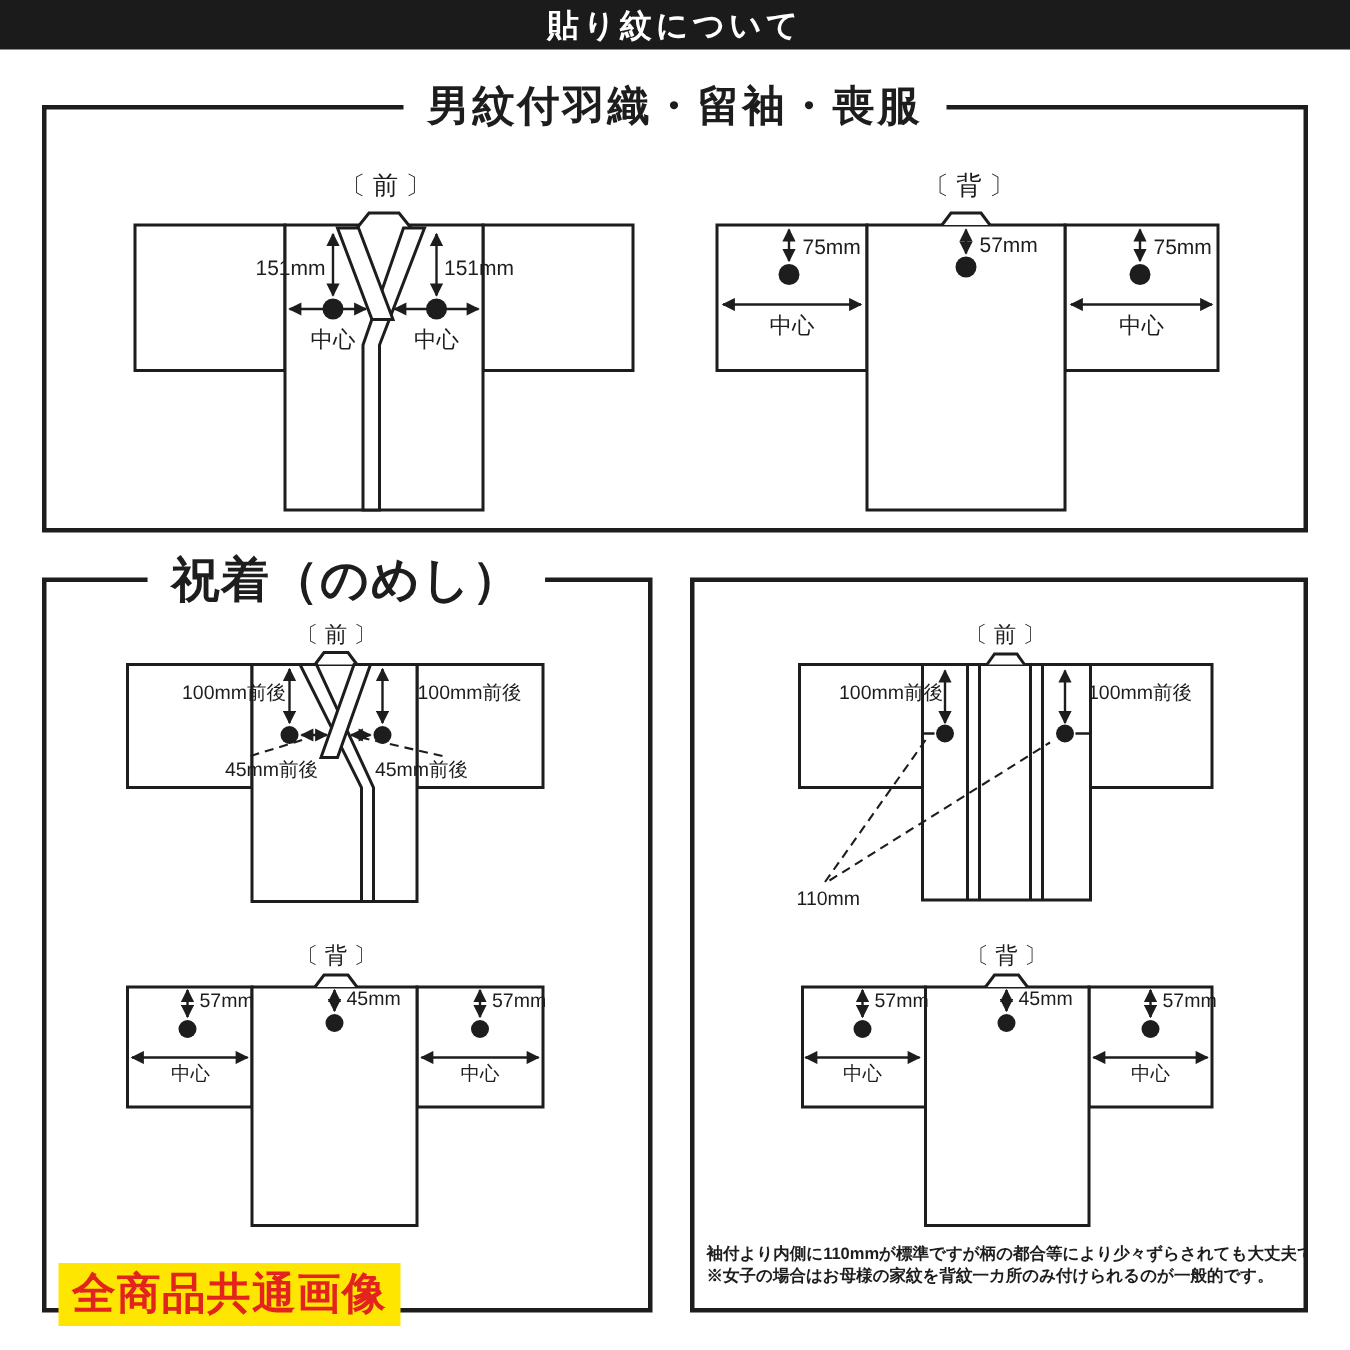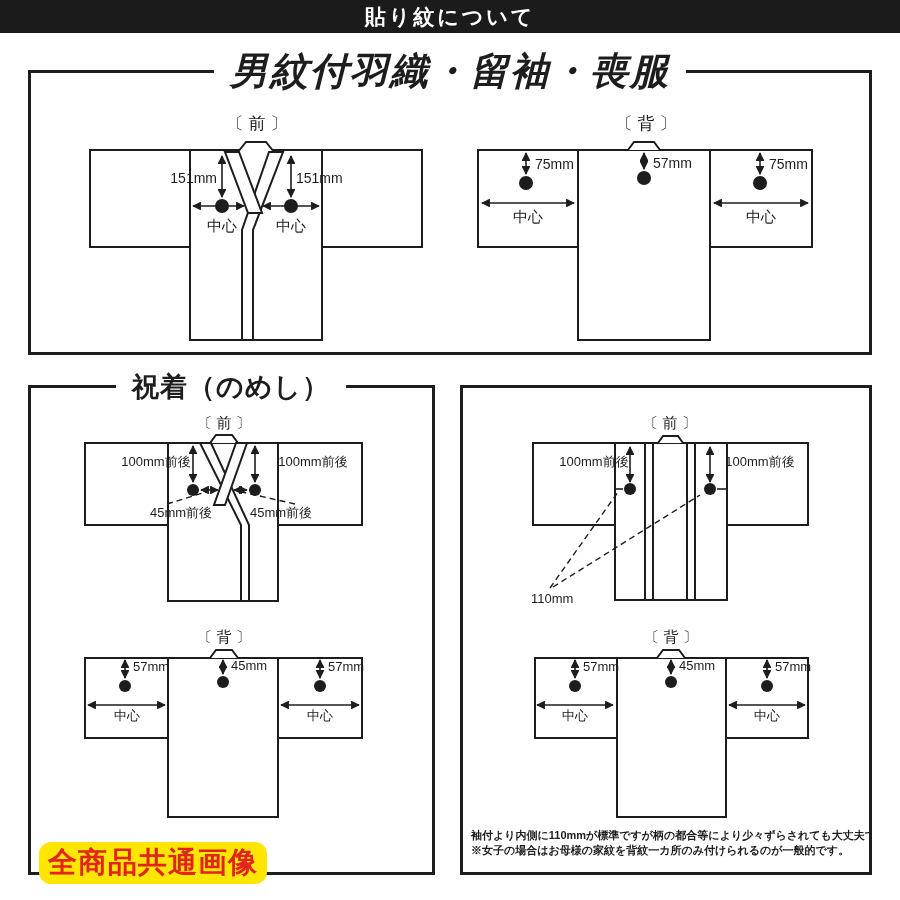--- a/index.html
+++ b/index.html
@@ -5,25 +5,25 @@
   html,body{margin:0;padding:0;background:#fff;}
   .page{position:relative;width:900px;height:900px;background:#fff;overflow:hidden;
         font-family:"Liberation Sans",sans-serif;color:#1d1d1d;}
   .banner{position:absolute;left:0;top:0;width:900px;height:33px;background:#1b1b1b;
           display:flex;align-items:center;justify-content:center;}
   .banner span{color:#fff;font-weight:bold;font-size:21px;letter-spacing:3px;}
   .box{position:absolute;border:3px solid #1d1d1d;background:#fff;box-sizing:border-box;}
   .dg{position:absolute;}
   .title{position:absolute;transform:translate(-50%,-50%);background:#fff;padding:0 16px;
          white-space:nowrap;font-family:"Liberation Serif",serif;font-weight:bold;color:#1d1d1d;z-index:5;}
-  .t1{font-size:38px;letter-spacing:2px;font-style:italic;}
-  .t2{font-size:27px;letter-spacing:1px;}
+  .t1{font-size:28px;letter-spacing:2px;}
+  .t2{font-size:32px;letter-spacing:1px;}
   .plabel{position:absolute;left:39px;top:842px;width:228px;height:42px;background:#ffe600;
           color:#e3231d;font-weight:bold;font-size:29px;display:flex;align-items:center;
-          justify-content:center;z-index:6;letter-spacing:1px;border-radius:12px;}
+          justify-content:center;z-index:6;letter-spacing:1px;}
   
   .ol{fill:#fff;stroke:#1d1d1d;stroke-width:2;}
   .ln{stroke:#1d1d1d;stroke-width:2;fill:none;}
   .arr{stroke:#1d1d1d;stroke-width:1.6;marker-start:url(#ah);marker-end:url(#ah);}
   .stub{stroke:#1d1d1d;stroke-width:1.6;}
   .dsh{stroke:#1d1d1d;stroke-width:1.4;stroke-dasharray:6 4;fill:none;}
   .dot{fill:#1d1d1d;}
   text{fill:#1d1d1d;font-family:"Liberation Sans",sans-serif;}
   .tl{font-size:17px;text-anchor:middle;}
   .tl2{font-size:15px;text-anchor:middle;}

